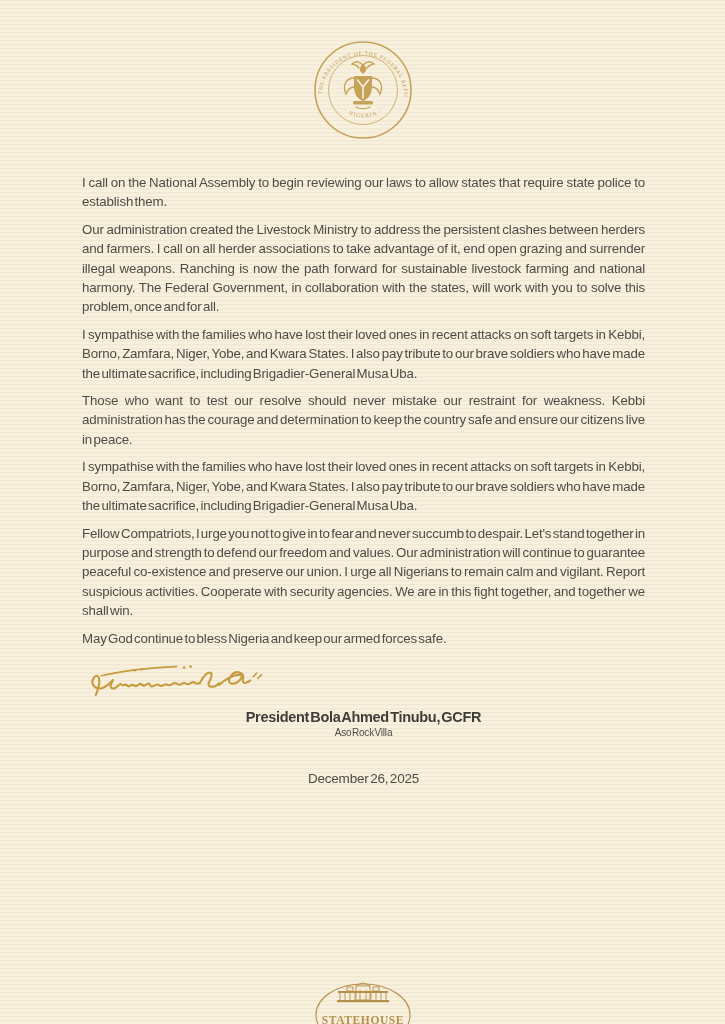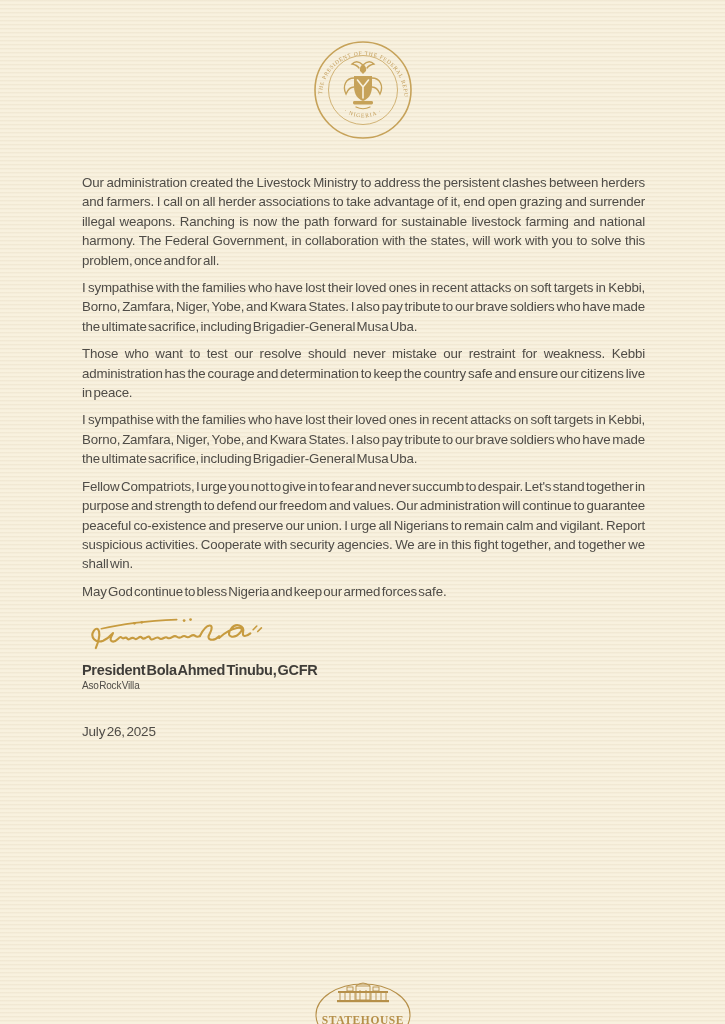--- a/index.html
+++ b/index.html
@@ -24,21 +24,21 @@
     color: #4f4c47;
   }
   .content p {
     margin: 0 0 8px 0;
     font-size: 13.3px;
     line-height: 19.4px;
     letter-spacing: -0.15px;
     word-spacing: -2.2px;
     text-align: justify;
   }
-  .signature-block { margin-top: 14px; }
+  .signature-block { margin-top: 14px; text-align: center; }
   .signature-svg { display: block; margin-left: 2px; }
   .signatory {
     font-size: 14.5px;
     font-weight: bold;
     letter-spacing: -0.3px;
     word-spacing: -2.5px;
     color: #3f3d39;
     margin-top: 1px;
   }
   .location {
@@ -95,20 +95,21 @@
         <path d="M44.5,40 L50,47 L55.5,40 M50,47 L50,58" fill="none"></path>
       </g>
       <g>
         <rect x="40" y="61" width="20" height="3.4" rx="1.4" fill="#c6a259"></rect>
         <path d="M43,67 q7,3.5 14,0" stroke="#c6a259" stroke-width="1.2" fill="none" stroke-linecap="round"></path>
       </g>
     </svg>
   </div>
 
   <div class="content">
+    <p>I call on the National Assembly to begin reviewing our laws to allow states that require state police to establish them.</p>
     <p>Our administration created the Livestock Ministry to address the persistent clashes between herders and farmers. I call on all herder associations to take advantage of it, end open grazing and surrender illegal weapons. Ranching is now the path forward for sustainable livestock farming and national harmony. The Federal Government, in collaboration with the states, will work with you to solve this problem, once and for all.</p>
     <p>I sympathise with the families who have lost their loved ones in recent attacks on soft targets in Kebbi, Borno, Zamfara, Niger, Yobe, and Kwara States. I also pay tribute to our brave soldiers who have made the ultimate sacrifice, including Brigadier-General Musa Uba.</p>
     <p>Those who want to test our resolve should never mistake our restraint for weakness. Kebbi administration has the courage and determination to keep the country safe and ensure our citizens live in peace.</p>
     <p>I sympathise with the families who have lost their loved ones in recent attacks on soft targets in Kebbi, Borno, Zamfara, Niger, Yobe, and Kwara States. I also pay tribute to our brave soldiers who have made the ultimate sacrifice, including Brigadier-General Musa Uba.</p>
     <p>Fellow Compatriots, I urge you not to give in to fear and never succumb to despair. Let's stand together in purpose and strength to defend our freedom and values. Our administration will continue to guarantee peaceful co-existence and preserve our union. I urge all Nigerians to remain calm and vigilant. Report suspicious activities. Cooperate with security agencies. We are in this fight together, and together we shall win.</p>
     <p>May God continue to bless Nigeria and keep our armed forces safe.</p>
 
     <div class="signature-block">
       <svg class="signature-svg" width="180" height="46" viewBox="0 0 190 50">
         <g fill="none" stroke="#c79b3f" stroke-width="2.3" stroke-linecap="round" stroke-linejoin="round">
@@ -120,21 +121,21 @@
         </g>
         <g fill="#c79b3f">
           <circle cx="52" cy="9" r="1.5"></circle>
             <circle cx="60" cy="8" r="1.5"></circle>
           <circle cx="106" cy="6" r="1.5"></circle>
             <circle cx="113" cy="5" r="1.5"></circle>
         </g>
       </svg>
       <div class="signatory">President Bola Ahmed Tinubu, GCFR</div>
       <div class="location">Aso Rock Villa</div>
-      <div class="letter-date">July 26, 2025</div>
+      <div class="letter-date">December 26, 2025</div>
     </div>
   </div>
 
   <div class="footer-logo-wrap">
     <svg width="112" height="82" viewBox="0 0 112 82">
       <ellipse cx="56" cy="43" rx="47" ry="31" fill="none" stroke="#b6904a" stroke-width="1.1"></ellipse>
 
       <g stroke="#b6904a" fill="none" stroke-width="0.9">
         <rect x="30" y="28" width="52" height="2.2" fill="#b6904a" stroke="none"></rect>
         <line x1="33" y1="21" x2="33" y2="28"></line>

